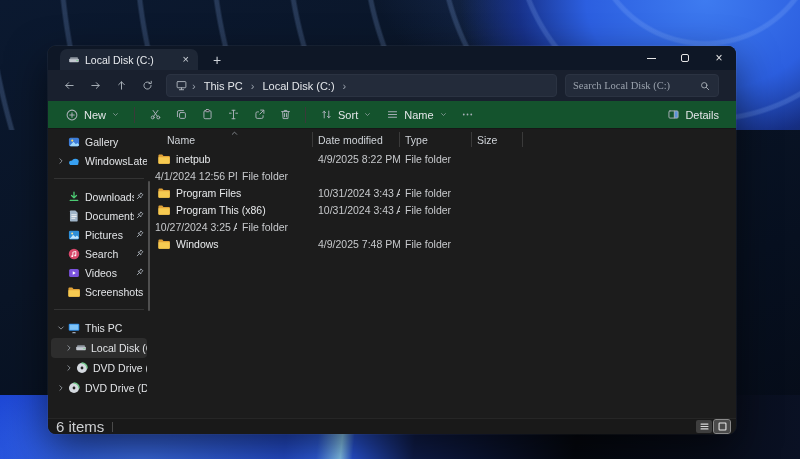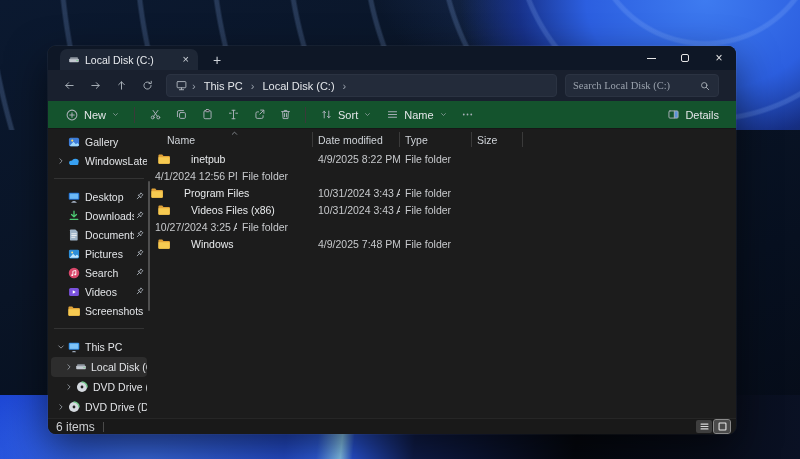--- a/index.html
+++ b/index.html
@@ -73,27 +73,27 @@
   .side-scroll { position:absolute; right:0; top:52px; width:2px; height:130px; background:#4f4f4f; border-radius:1px; }
 
   .filearea { flex:1; min-width:0; display:flex; flex-direction:column; background:#1c1c1c; }
   .fheader { display:flex; height:17px; margin-top:2px; align-items:center; flex:0 0 auto; position:relative; }
   .fcol { font-size:10.5px; color:#cfd3d8; border-right:1px solid #3a3a3a; height:15px;
     display:flex; align-items:center; white-space:nowrap; overflow:hidden; }
   .sortcaret { position:absolute; left:80px; top:-2px; color:#b8bcc2; }
   .frows { flex:1; overflow:hidden; padding-top:2px; }
   .frow { display:flex; height:17px; align-items:center; }
   .fcell { font-size:10.5px; white-space:nowrap; overflow:hidden; }
-  .fcell.name { color:#e8eaec; display:flex; align-items:center; gap:20px; }
+  .fcell.name { color:#e8eaec; display:flex; align-items:center; gap:5px; }
   .fcell.dim { color:#c7c9cc; }
 
   
   .statusbar { height:16px; background:#191919; border-top:1px solid #262626; display:flex;
     align-items:center; padding:0 6px 0 8px; flex:0 0 auto; }
-  .statustext { font-size:12px; color:#cdcfd2; }
+  .statustext { font-size:15px; color:#cdcfd2; }
   .status-div { width:1px; height:10px; background:#4a4a4a; margin-left:8px; }
   .status-right { margin-left:auto; display:flex; gap:2px; }
   .viewtog { width:16px; height:13px; background:#3e3e3e; border-radius:2px;
     display:flex; align-items:center; justify-content:center; }
   .viewtog.active { background:#4a4a4a; outline:1px solid #8a8a8a; }
 
   .ic { display:inline-flex; align-items:center; justify-content:center; line-height:0; }
   .ic svg { display:block; }
 </style>
 </head>
@@ -316,39 +316,20 @@
             <span class="ic ">
               <svg viewBox="0 0 16 16" width="14" height="14" fill="none" stroke="#a9b0b8" stroke-width="1.2" stroke-linecap="round" stroke-linejoin="round">
                 <ellipse cx="5.8" cy="10" rx="3.4" ry="2.6" fill="#38a1f2" stroke="none"></ellipse>
                 <ellipse cx="9.6" cy="8.6" rx="3.8" ry="3.1" fill="#38a1f2" stroke="none"></ellipse>
                 <rect x="3.2" y="9.6" width="9.8" height="3" rx="1.5" fill="#38a1f2" stroke="none"></rect>
               </svg>
             </span>
             <span class="lbl">WindowsLatest</span>
           </div>
           <div class="side-sep"></div>
-          <div class="srow">
-            <span class="chev"></span>
-            <span class="ic ">
-              <svg viewBox="0 0 16 16" width="14" height="14" fill="none" stroke="#a9b0b8" stroke-width="1.2" stroke-linecap="round" stroke-linejoin="round">
-                <rect x="2" y="3" width="12" height="8.2" rx="1.2" fill="#1f6fd0" stroke="none"></rect>
-                <rect x="3.1" y="4.1" width="9.8" height="6" fill="#6cb8f6" stroke="none"></rect>
-                <path d="M6.4 12.6h3.2l.5 1.3H5.9z" fill="#9aa7b8" stroke="none"></path>
-                <rect x="4.8" y="13.9" width="6.4" height="1" rx="0.5" fill="#9aa7b8" stroke="none"></rect>
-              </svg>
-            </span>
-            <span class="lbl">Desktop</span>
-            <span class="pin ic">
-              <svg viewBox="0 0 16 16" width="11" height="11" fill="none" stroke="#a9b0b8" stroke-width="1.2" stroke-linecap="round" stroke-linejoin="round">
-                <g transform="rotate(45 8 8)">
-                  <path d="M6.3 2.8h3.4v4.1l1.2 1.2H5.1l1.2-1.2zM8 8.1v4.6"></path>
-                </g>
-              </svg>
-            </span>
-          </div>
           <div class="srow">
             <span class="chev"></span>
             <span class="ic ">
               <svg viewBox="0 0 16 16" width="14" height="14" fill="none" stroke="#a9b0b8" stroke-width="1.2" stroke-linecap="round" stroke-linejoin="round">
                 <path d="M8 2.6v6.2M5.2 6.2 8 9l2.8-2.8M3.6 11.8h8.8" stroke="#4ccb73" stroke-width="1.5"></path>
               </svg>
             </span>
             <span class="lbl">Downloads</span>
             <span class="pin ic">
               <svg viewBox="0 0 16 16" width="11" height="11" fill="none" stroke="#a9b0b8" stroke-width="1.2" stroke-linecap="round" stroke-linejoin="round">
@@ -527,42 +508,42 @@
               <div class="fcell dim" style="width:87px;padding-left:5px">4/9/2025 8:22 PM</div>
               <div class="fcell dim" style="width:72px;padding-left:5px">File folder</div>
               <div class="fcell dim" style="width:51px;padding-left:5px"></div>
             </div>
             <div class="frow">
               <div class="fcell dim" style="width:87px;padding-left:5px">4/1/2024 12:56 PM</div>
               <div class="fcell dim" style="width:72px;padding-left:5px">File folder</div>
               <div class="fcell dim" style="width:51px;padding-left:5px"></div>
             </div>
             <div class="frow">
-              <div class="fcell name" style="width:163px;">
+              <div class="fcell name" style="width:163px;padding-left:7px">
                 <span class="ic ">
                   <svg viewBox="0 0 16 16" width="14" height="14" fill="none" stroke="#a9b0b8" stroke-width="1.2" stroke-linecap="round" stroke-linejoin="round">
                     <path d="M1.6 4.2c0-.7.6-1.3 1.3-1.3h3.1l1.4 1.7h6.1c.7 0 1.3.6 1.3 1.3v6.3c0 .7-.6 1.3-1.3 1.3H2.9c-.7 0-1.3-.6-1.3-1.3z" fill="#e0a238" stroke="none"></path>
                     <path d="M1.6 6.1h12.8v6.1c0 .7-.6 1.3-1.3 1.3H2.9c-.7 0-1.3-.6-1.3-1.3z" fill="#f6ca51" stroke="none"></path>
                   </svg>
                 </span>
                 <span>Program Files</span>
               </div>
               <div class="fcell dim" style="width:87px;padding-left:5px">10/31/2024 3:43 AM</div>
               <div class="fcell dim" style="width:72px;padding-left:5px">File folder</div>
               <div class="fcell dim" style="width:51px;padding-left:5px"></div>
             </div>
             <div class="frow">
               <div class="fcell name" style="width:163px;padding-left:7px">
                 <span class="ic ">
                   <svg viewBox="0 0 16 16" width="14" height="14" fill="none" stroke="#a9b0b8" stroke-width="1.2" stroke-linecap="round" stroke-linejoin="round">
                     <path d="M1.6 4.2c0-.7.6-1.3 1.3-1.3h3.1l1.4 1.7h6.1c.7 0 1.3.6 1.3 1.3v6.3c0 .7-.6 1.3-1.3 1.3H2.9c-.7 0-1.3-.6-1.3-1.3z" fill="#e0a238" stroke="none"></path>
                     <path d="M1.6 6.1h12.8v6.1c0 .7-.6 1.3-1.3 1.3H2.9c-.7 0-1.3-.6-1.3-1.3z" fill="#f6ca51" stroke="none"></path>
                   </svg>
                 </span>
-                <span>Videos Files (x86)</span>
+                <span>Program This (x86)</span>
               </div>
               <div class="fcell dim" style="width:87px;padding-left:5px">10/31/2024 3:43 AM</div>
               <div class="fcell dim" style="width:72px;padding-left:5px">File folder</div>
               <div class="fcell dim" style="width:51px;padding-left:5px"></div>
             </div>
             <div class="frow">
               <div class="fcell dim" style="width:87px;padding-left:5px">10/27/2024 3:25 AM</div>
               <div class="fcell dim" style="width:72px;padding-left:5px">File folder</div>
               <div class="fcell dim" style="width:51px;padding-left:5px"></div>
             </div>

